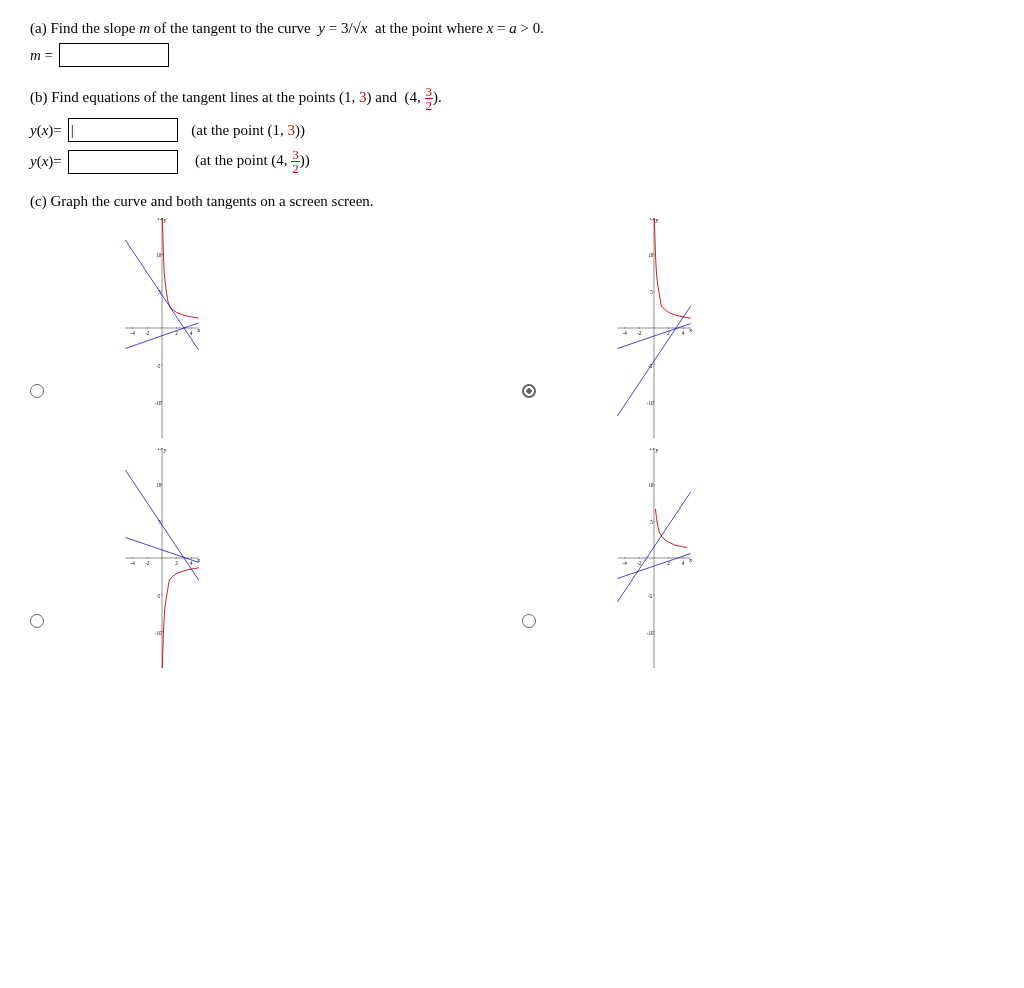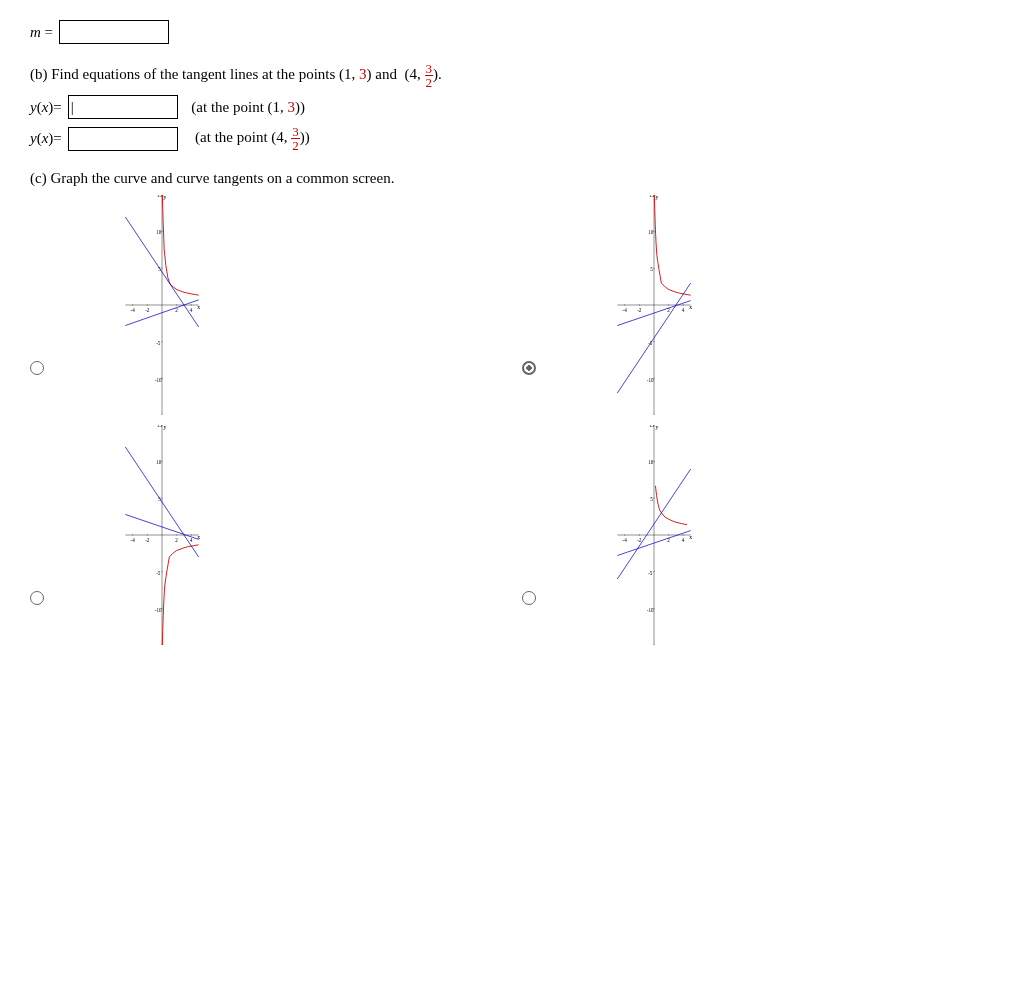--- a/index.html
+++ b/index.html
@@ -56,20 +56,23 @@
     .radio-btn.selected {
       border: 2px solid #666;
       background: radial-gradient(circle, #666 40%, #fff 40%);
     }
     svg.graph { display: block; }
   </style>
 </head>
 <body>
 
 <div class="section">
+  <div class="part-label">
+    (a) Find the slope <em>m</em> of the tangent to the curve &nbsp;<em>y</em> = 3/√<em>x</em>&nbsp; at the point where <em>x</em> = <em>a</em> &gt; 0.
+  </div>
   <div class="math-line">
     <span><em>m</em> =</span>
     <div class="answer-box">
       <input type="text" style="">
     </div>
   </div>
 </div>
 
 <div class="section">
   <div class="part-label">
@@ -95,21 +98,21 @@
       <span style="font-size:15px">(at the point&nbsp;(4,&nbsp;<span style="display:inline-flex;flex-direction:column;align-items:center;vertical-align:middle;font-size:13px;line-height:1;color:#cc0000">
             <span style="border-bottom:1px solid #cc0000;padding:0 1px;">3</span>
             <span style="padding:0 1px;">2</span>
           </span>))</span>
     </span>
   </div>
 </div>
 
 <div class="section">
   <div class="part-label">
-    (c) Graph the curve and curve tangents on a common screen.
+    (c) Graph the curve and both tangents on a screen screen.
   </div>
   <div class="graphs-grid">
 
     <div class="graph-container">
       <div class="radio-btn"></div>
       <svg class="graph" width="220" height="220" viewBox="-5 -15 10 30">
 
         <line x1="-5" y1="0" x2="5" y2="0" stroke="#000" stroke-width="0.06"></line>
         <line x1="0" y1="-15" x2="0" y2="15" stroke="#000" stroke-width="0.06"></line>
 

